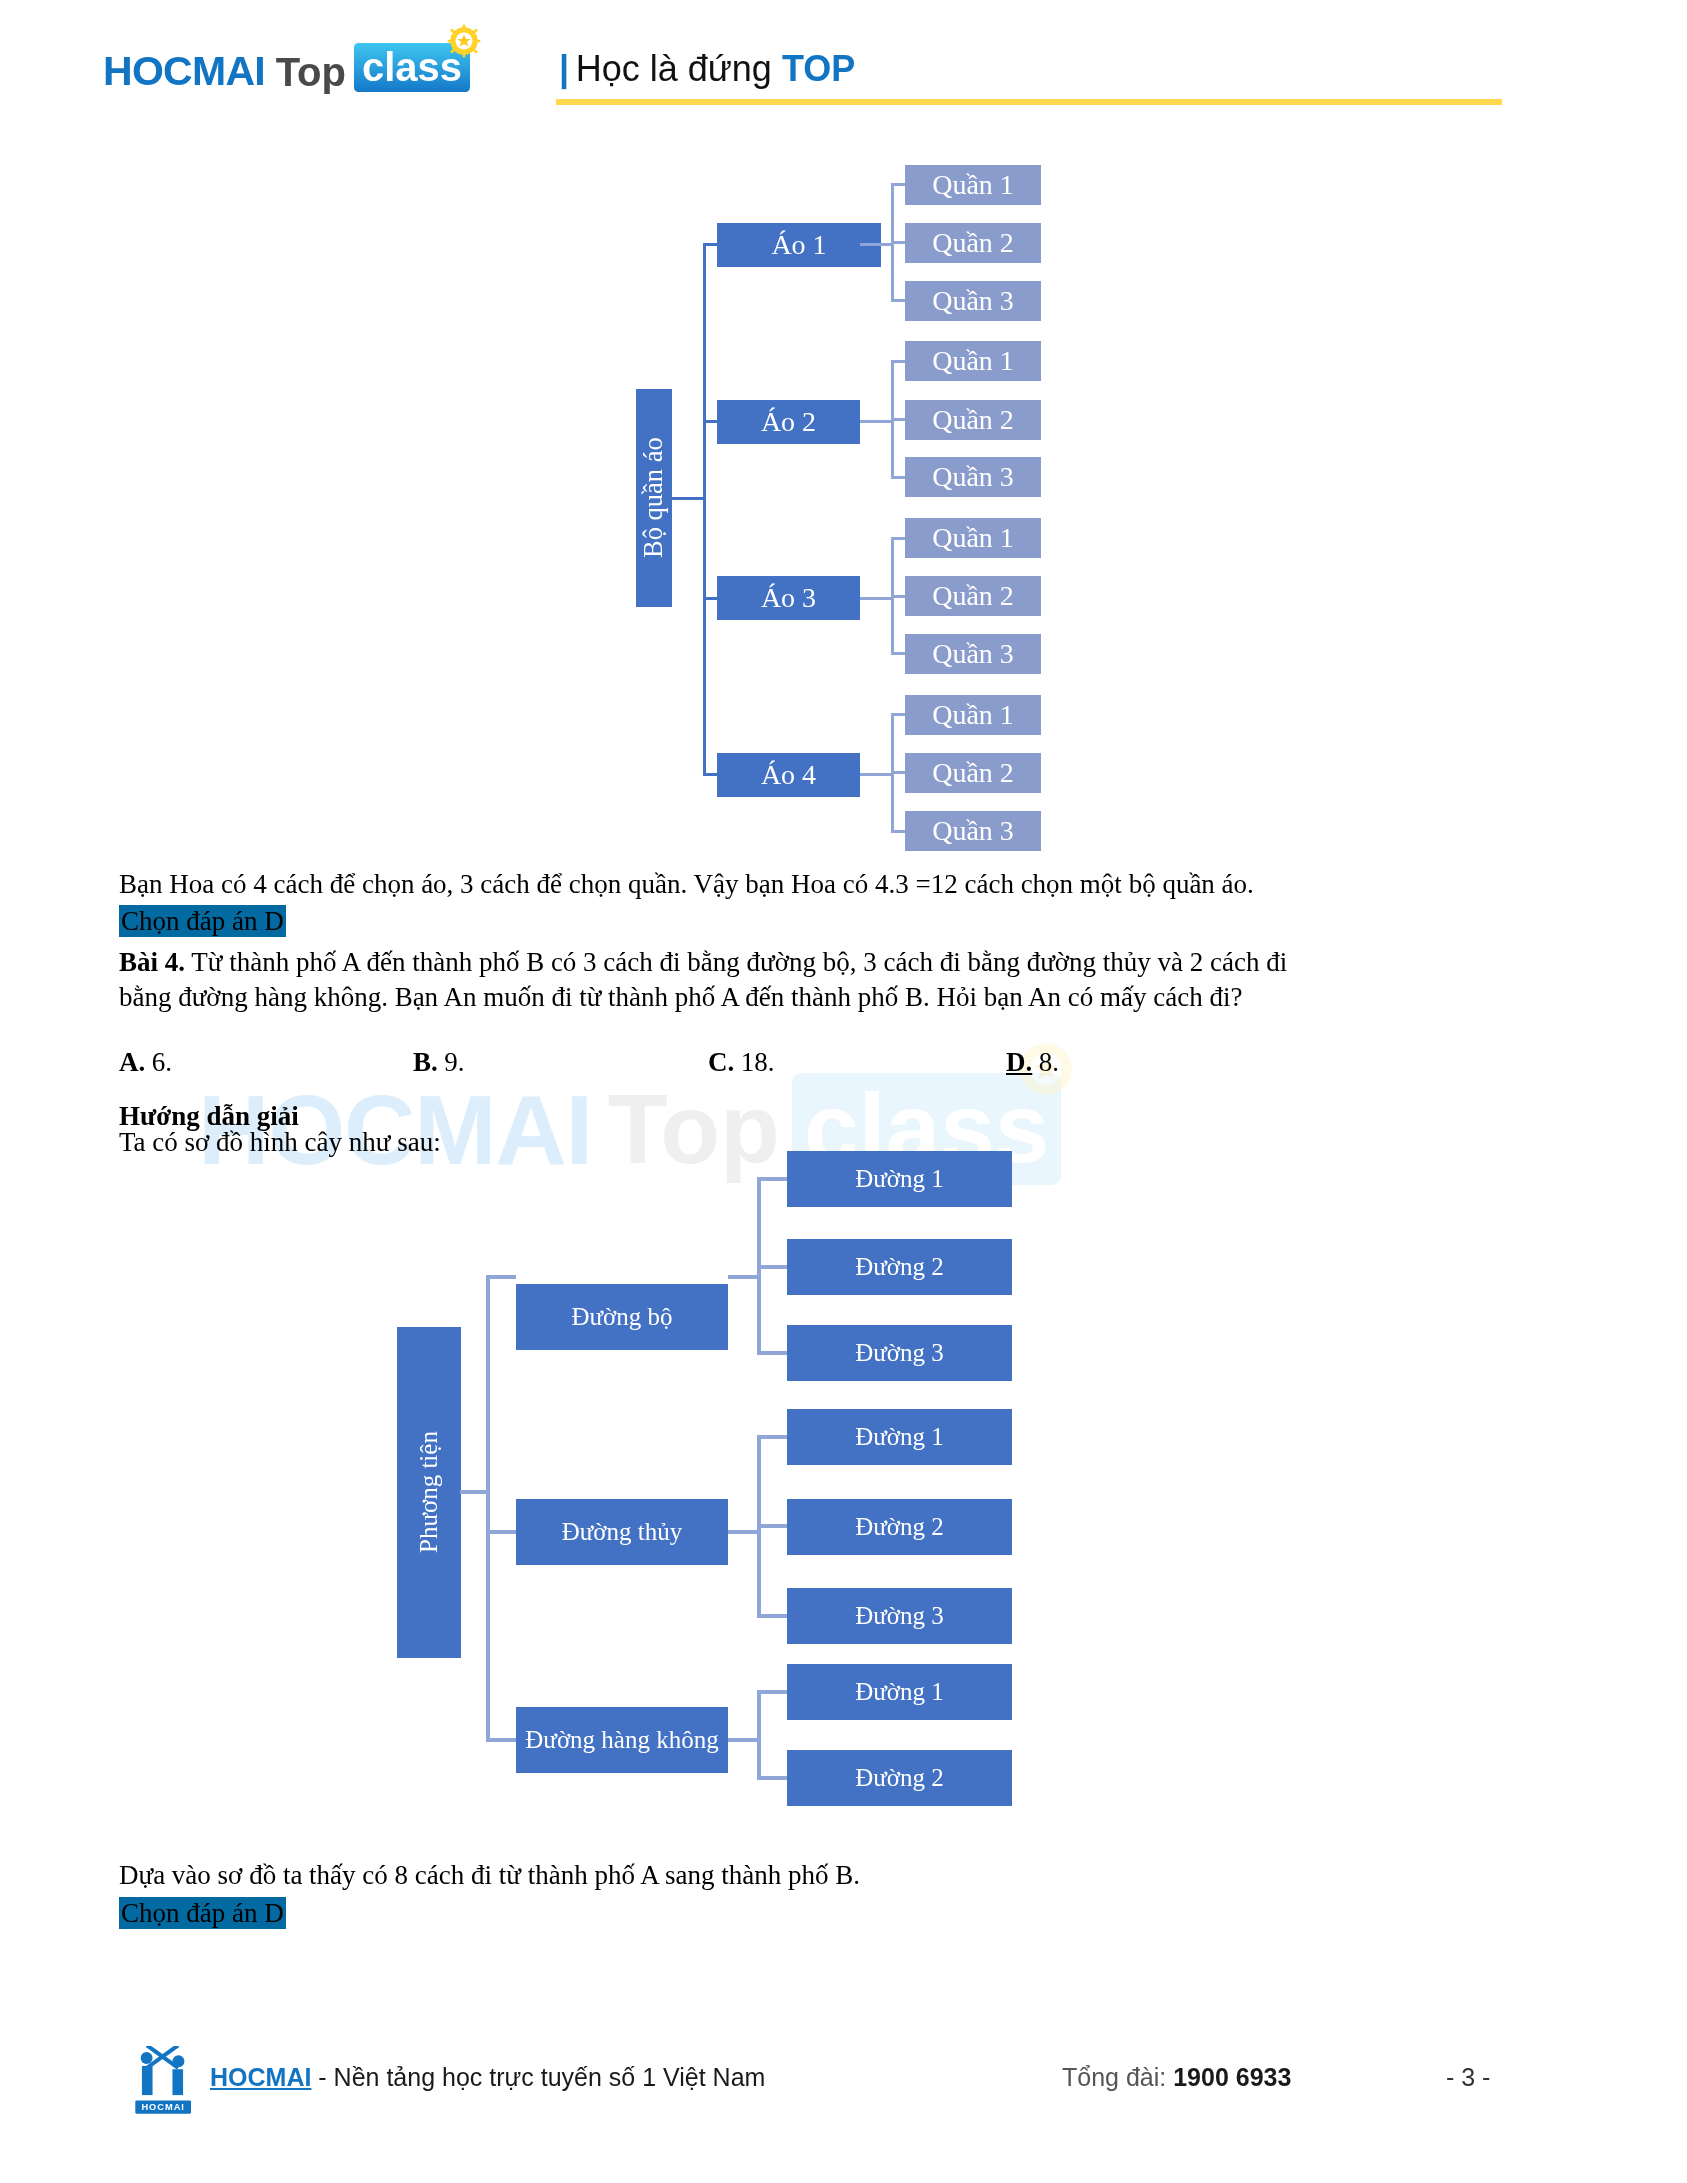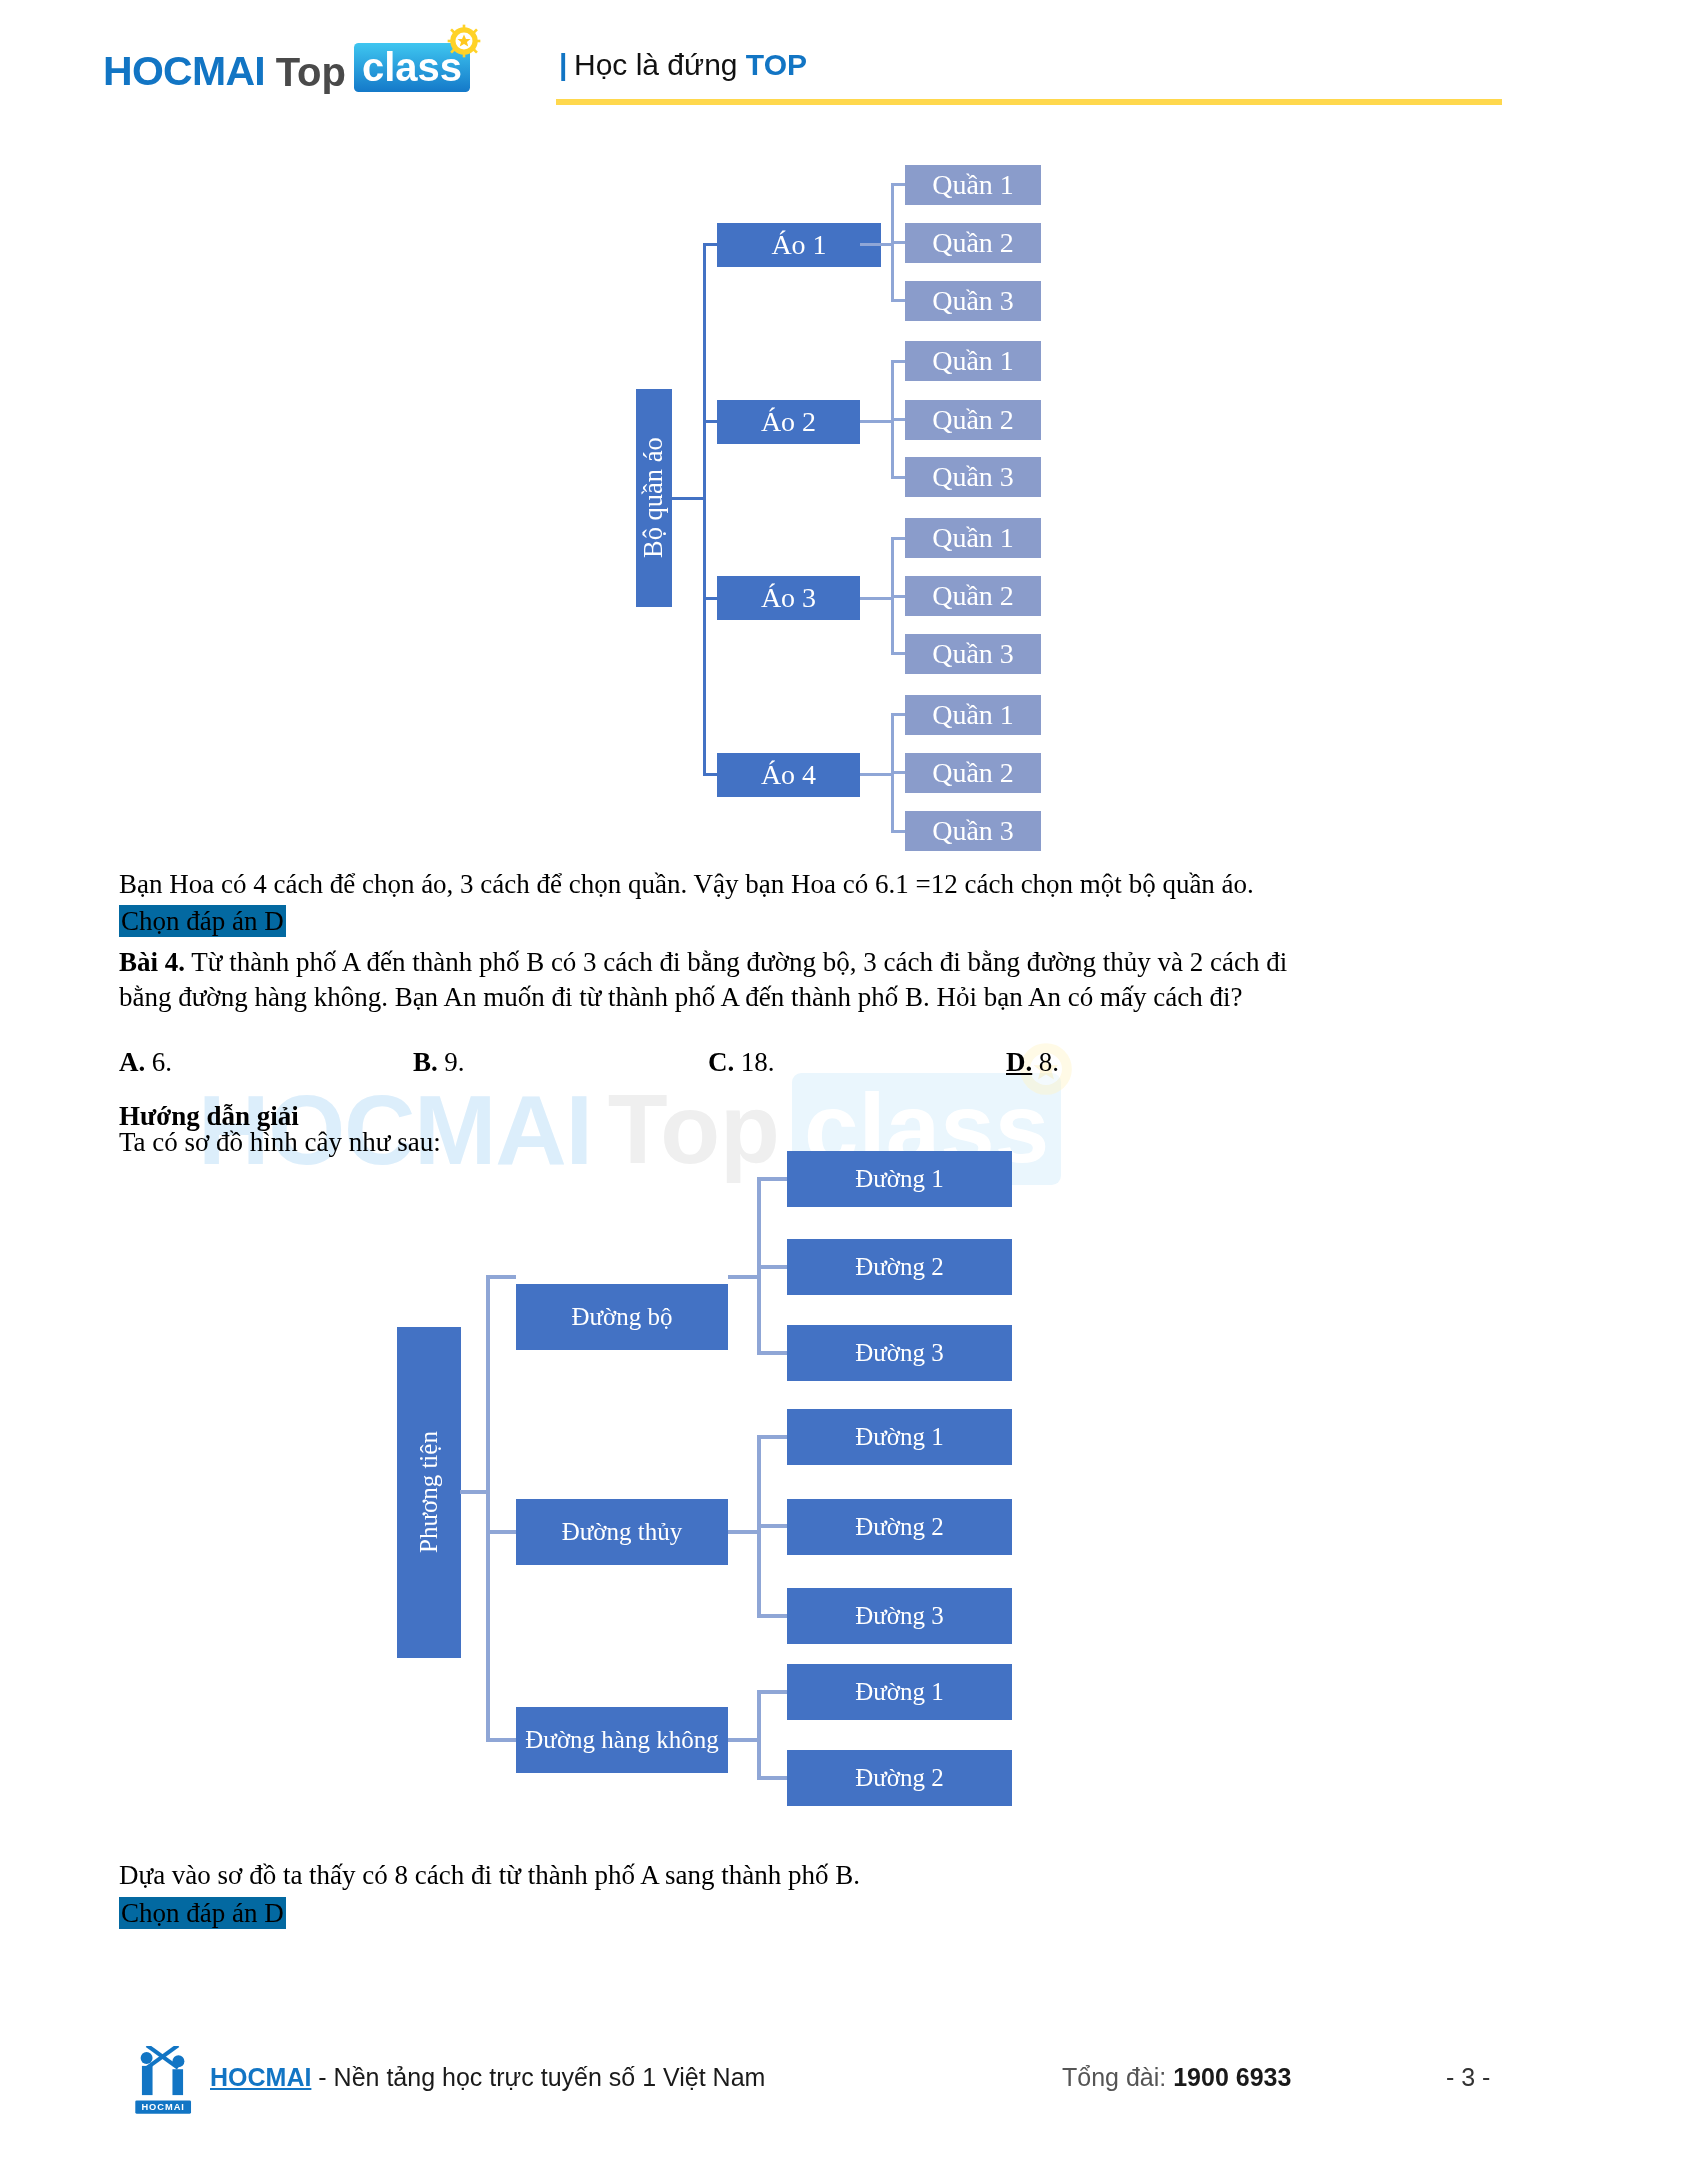--- a/index.html
+++ b/index.html
@@ -59,21 +59,21 @@
   }
   .logo-badge {
     position: absolute;
     right: -10.6px; top: -18.5px;
     width: 34px; height: 34px;
   }
   .tagline {
     position: absolute;
     left: 559px; top: 48px;
     font-family: "Liberation Sans", sans-serif;
-    font-size: 30px;
+    font-size: 36px;
     color: #111111;
     white-space: nowrap;
   }
   .tagline .bar { color:#1275C4; font-weight:bold; margin-right:6.6px; }
   .tagline .top { color:#1275C4; font-weight:bold; }
   .header-rule {
     position: absolute;
     left: 556px; top: 99px;
     width: 946px; height: 6px;
     background: #FFD84D;
@@ -278,21 +278,21 @@
       <div class="ln" style="left: 891px; top: 713px; width: 3.3px; height: 119px;"></div>
       <div class="ln" style="left: 860px; top: 773px; width: 34px; height: 3.3px;"></div>
       <div class="ln" style="left: 891px; top: 713px; width: 14.6px; height: 3.3px;"></div>
       <div class="node t1-leaf" style="left: 905px; top: 695px; width: 136px; height: 40px;">Quần 1</div>
       <div class="ln" style="left: 891px; top: 771px; width: 14.6px; height: 3.3px;"></div>
       <div class="node t1-leaf" style="left: 905px; top: 753px; width: 136px; height: 40px;">Quần 2</div>
       <div class="ln" style="left: 891px; top: 830px; width: 14.6px; height: 3.3px;"></div>
       <div class="node t1-leaf" style="left: 905px; top: 811px; width: 136px; height: 40px;">Quần 3</div>
     </div>
 
-  <div class="para" style="left:119px; top:867px; width:1475px;">Bạn Hoa có 4 cách để chọn áo, 3 cách để chọn quần. Vậy bạn Hoa có  6.1 =12  cách chọn một bộ quần áo.</div>
+  <div class="para" style="left:119px; top:867px; width:1475px;">Bạn Hoa có 4 cách để chọn áo, 3 cách để chọn quần. Vậy bạn Hoa có  4.3 =12  cách chọn một bộ quần áo.</div>
 
   <div class="para" style="left:119px; top:904px;">
     <span class="hl">Chọn đáp án D</span>
   </div>
 
   <div class="para" style="left:119px; top:945px; width:1475px;">
     <span class="bold">Bài 4.</span>
     <span>Từ thành phố A đến thành phố B có 3 cách đi bằng đường bộ, 3 cách đi bằng đường thủy và 2 cách đi</span>
   </div>
   <div class="para" style="left:119px; top:980px; width:1475px;">bằng đường hàng không. Bạn An muốn đi từ thành phố A đến thành phố B. Hỏi bạn An có mấy cách đi?</div>

